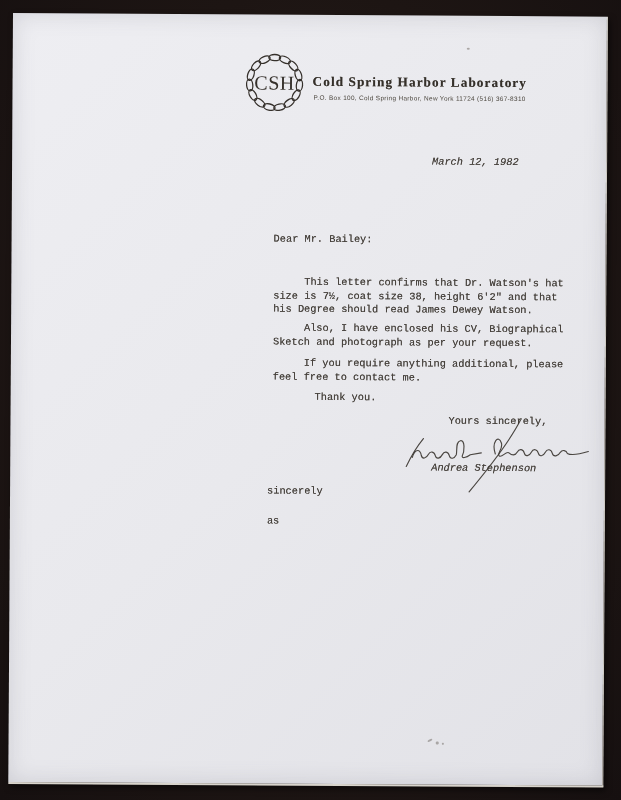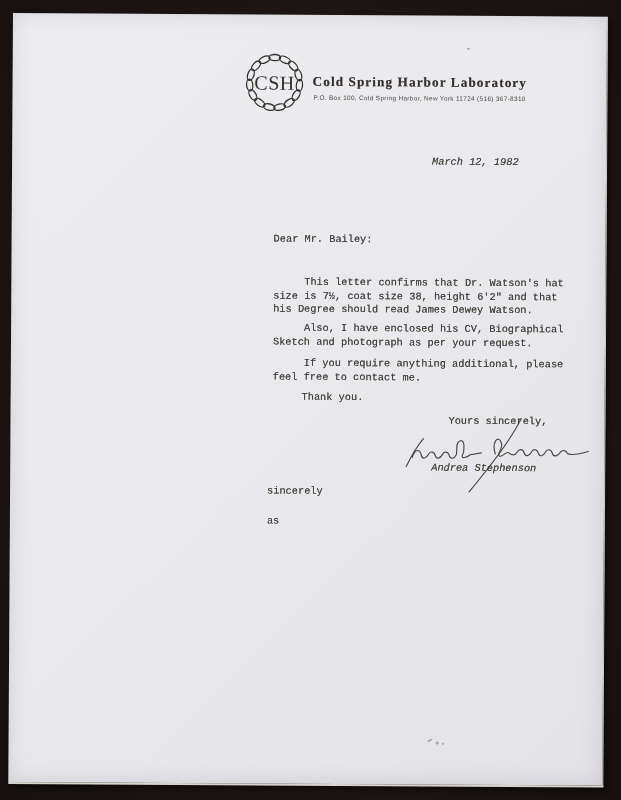--- a/index.html
+++ b/index.html
@@ -40,21 +40,21 @@
     font-family:"Liberation Mono","DejaVu Sans Mono", monospace;
     font-size:10.3px;line-height:13.6px;color:#45403b;
     white-space:pre;text-shadow:0 0 0.45px rgba(66,60,54,0.75);
   }
   .date{left:420px;top:140px;font-style:italic;}
   .recipient{left:262px;top:189px;}
   .salutation{left:262px;top:218px;}
   .p1{left:262px;top:261px;}
   .p2{left:262px;top:307px;}
   .p3{left:262px;top:342px;}
-  .p4{left:260px;top:376px;}
+  .p4{left:273px;top:376px;}
   .closing{left:438px;top:399px;}
   .signed-name{left:421px;top:446px;font-style:italic;}
   .signer-title{left:421px;top:459px;}
   .initials{left:257px;top:457px;margin-top:43px;}
   .enclosures{left:257px;top:470px;}
   
   .signature{position:absolute;left:382px;top:396px;width:212px;height:92px;}
   .signature path{fill:none;stroke:#39342f;stroke-width:1.15;stroke-linecap:round;opacity:0.9;}
   
   .speck{

